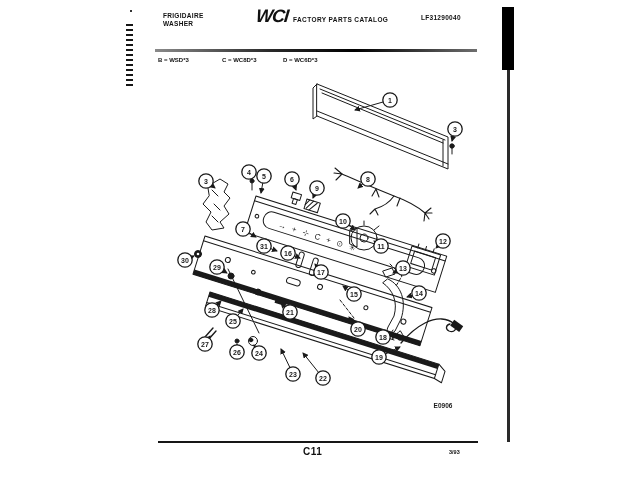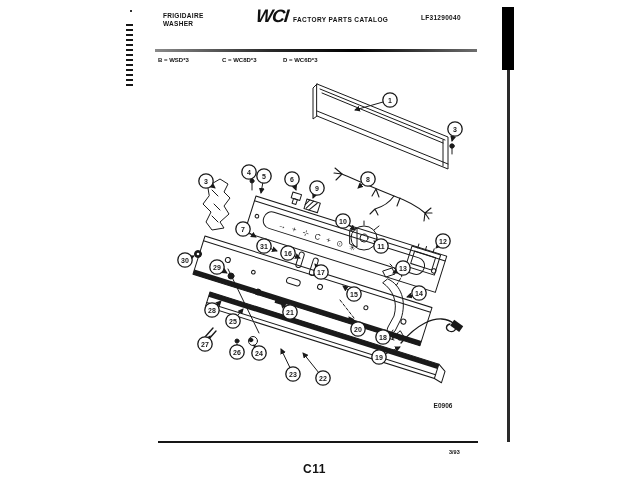--- a/index.html
+++ b/index.html
@@ -20,21 +20,21 @@
   .model-c{position:absolute;left:222px;top:0;}
   .model-d{position:absolute;left:283px;top:0;}
   
   .left-edge-marks{left:126px;top:24px;width:7px;height:64px;
     background:repeating-linear-gradient(180deg,#161616 0 2px,transparent 2px 5px);}
   .left-edge-dot{left:130px;top:10px;width:2px;height:2px;background:#333;}
   .right-edge-bar{left:502px;top:7px;width:12px;height:63px;background:#000;}
   .right-edge-line{left:507px;top:70px;width:3px;height:372px;background:#2a2a2a;}
   
   .footer-rule{left:158px;top:441px;width:320px;height:1.5px;background:#161616;}
-  .page-number{left:303px;top:446px;font-size:12px;font-weight:bold;letter-spacing:.5px;margin-top:16px;}
+  .page-number{left:303px;top:446px;font-size:10px;font-weight:bold;letter-spacing:.5px;}
   .date-code{left:449px;top:449px;font-size:5.5px;font-weight:bold;}
   svg text{font-family:"Liberation Sans", sans-serif;}
 </style>
 </head>
 <body>
 
 <div class="page">
 
   <div class="abs left-edge-marks"></div>
   <div class="abs left-edge-dot"></div>

